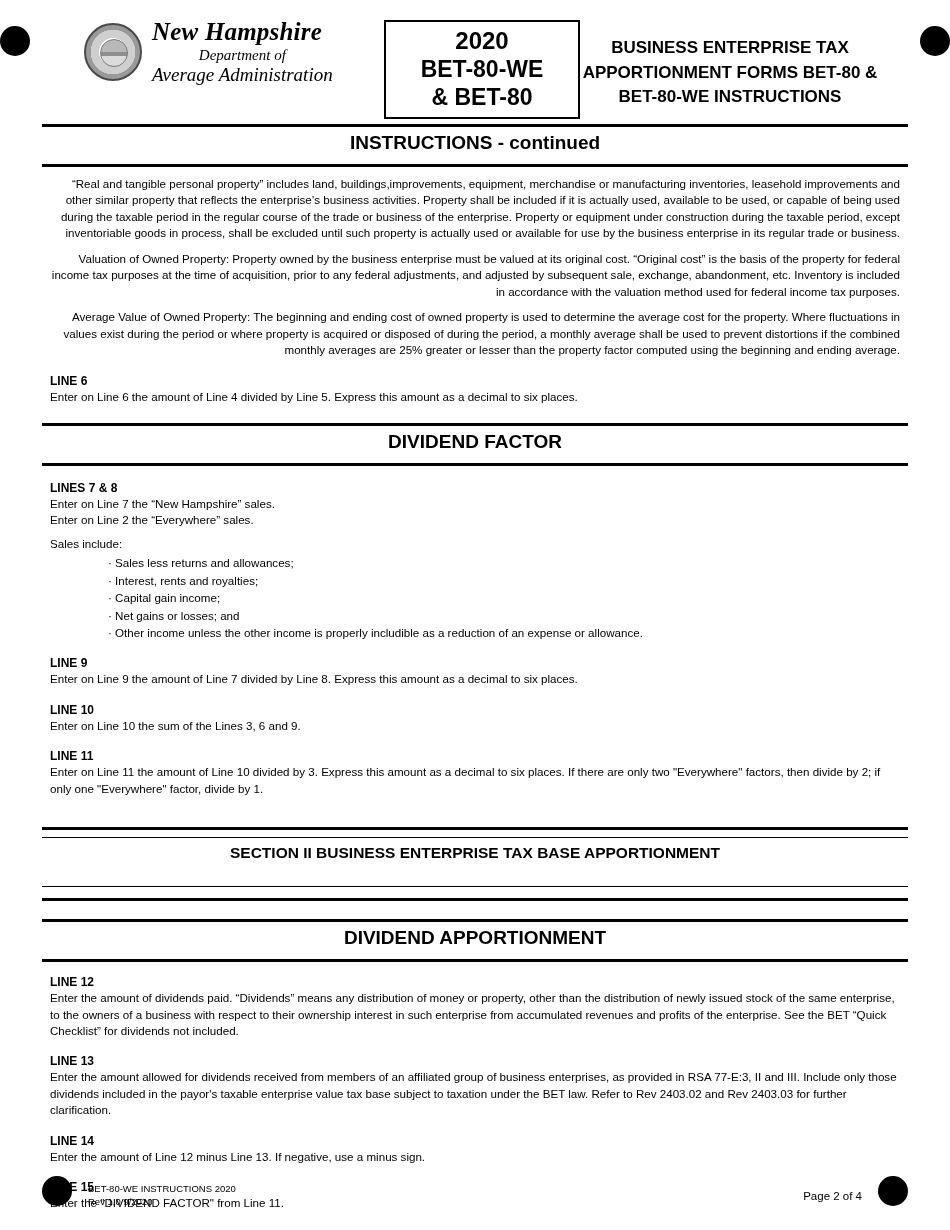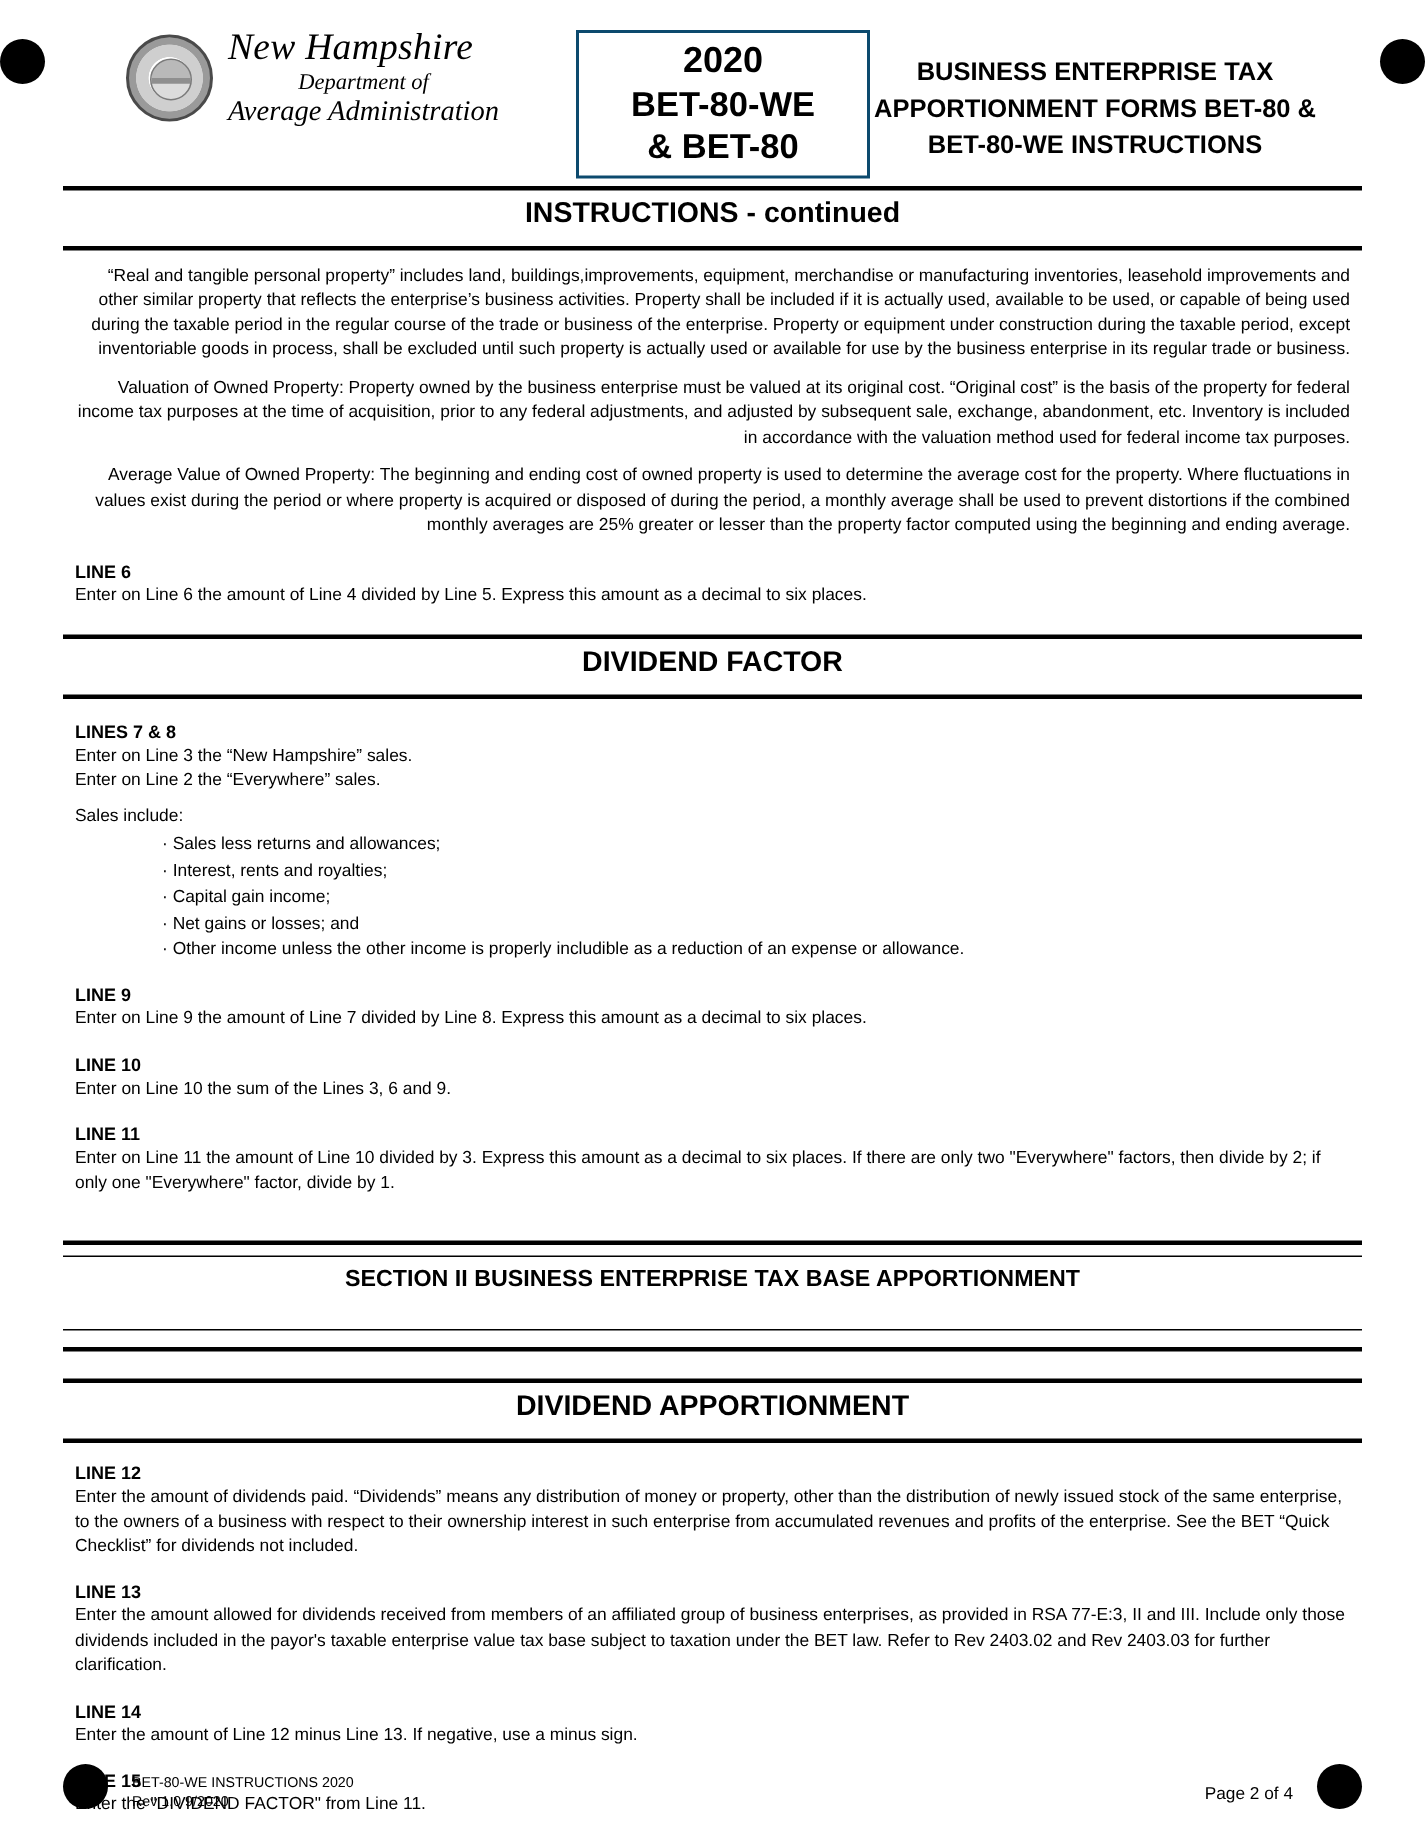--- a/index.html
+++ b/index.html
@@ -72,40 +72,40 @@
     border-radius: 50%;
     border: 1px solid #7a7a7a;
     background:
       linear-gradient(#b9b9b9 0 45%, #8f8f8f 46% 60%, #dcdcdc 61% 100%);
   }
   .agency {
     line-height: 1.15;
   }
   .agency .l1 {
     font-family: "Liberation Serif", serif;
-    font-weight: normal;
+    font-weight: bold;
     font-style: italic;
     font-size: 25px;
     letter-spacing: 0.2px;
   }
   .agency .l2 {
     font-family: "Liberation Serif", serif;
     font-style: italic;
     font-size: 15px;
     text-align: center;
   }
   .agency .l3 {
     font-family: "Liberation Serif", serif;
     font-style: italic;
     font-size: 19px;
     text-align: center;
   }
 
   .form-box {
-    border: 2px solid #0c4a6e;
+    border: 2px solid #000000;
     padding: 4px 16px 6px 16px;
     text-align: center;
     font-weight: bold;
     font-size: 23px;
     line-height: 1.22;
     margin-top: 2px;
     min-width: 160px;
   }
   .form-box .yr { font-size: 24px; }
 
@@ -244,21 +244,21 @@
     <div class="sub">Enter on Line 6 the amount of Line 4 divided by Line 5. Express this amount as a decimal to six places.</div>
   </div>
 
   <div class="spacer-md"></div>
   <div class="rule-thick"></div>
   <div class="band">DIVIDEND FACTOR</div>
   <div class="rule-thick"></div>
 
   <div class="body">
     <div class="lbl">LINES 7 &amp; 8</div>
-    <div class="sub">Enter on Line 3 the “New Hampshire” sales.</div>
+    <div class="sub">Enter on Line 7 the “New Hampshire” sales.</div>
     <div class="sub">Enter on Line 2 the “Everywhere” sales.</div>
 
     <div class="spacer-sm"></div>
     <div class="sub">Sales include:</div>
     <ul class="bullets">
       <li>Sales less returns and allowances;</li>
       <li>Interest, rents and royalties;</li>
       <li>Capital gain income;</li>
       <li>Net gains or losses; and</li>
       <li>Other income unless the other income is properly includible as a reduction of an expense or allowance.</li>

